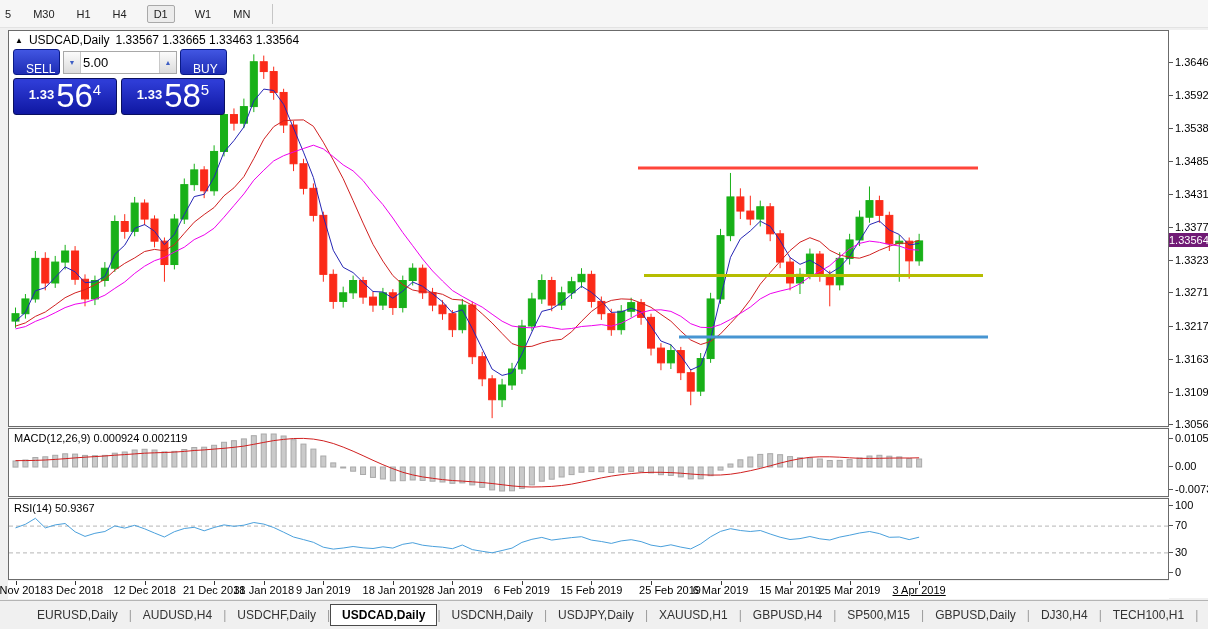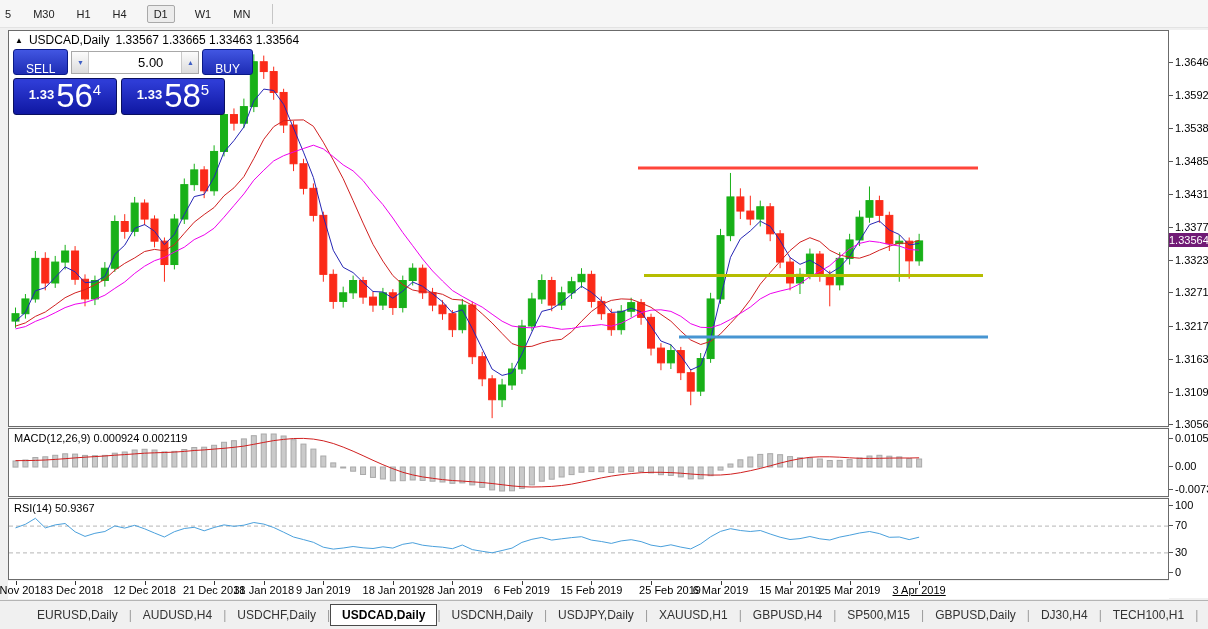--- a/index.html
+++ b/index.html
@@ -27,29 +27,29 @@
   .axis-tick{position:absolute;left:0;width:4px;height:1px;background:#555}
   .price-tag{position:absolute;left:0;width:39px;height:14px;background:#701a75;color:#fff;
              font-size:11px;line-height:14px;text-align:center;z-index:4}
   
   #date-axis{position:absolute;left:8px;top:581px;width:1161px;height:18px;background:#fff}
   .date-label{position:absolute;top:3px;transform:translateX(-50%);font-size:11px;color:#000;white-space:nowrap}
   .date-tick{position:absolute;top:0;width:1px;height:4px;background:#333}
   
   #trade-widget{position:absolute;left:4px;top:18px;z-index:10;width:216px}
   .tw-row{display:flex;align-items:center;margin-bottom:3px}
-  .tw-btn{width:56px;height:23px;border:1px solid #0a1a86;border-radius:3px;color:#fff;font-size:12px;
+  .tw-btn{width:47px;height:23px;border:1px solid #0a1a86;border-radius:3px;color:#fff;font-size:12px;
           background:linear-gradient(#4156e2,#1d2cb4);cursor:pointer;font-family:inherit;padding:12px}
   .vol-wrap{display:flex;align-items:center;margin:0 3px;border:1px solid #a8a8a8;background:#fff;height:21px}
   .spin{width:17px;height:21px;border:none;background:linear-gradient(#fbfbfb,#dcdcdc);
         font-size:7px;color:#3f5fc4;cursor:pointer;padding:0}
   .spin.left{border-right:1px solid #c9c9c9}
   .spin.right{border-left:1px solid #c9c9c9}
-  #volume-input{width:72px;height:19px;border:none;outline:none;font-size:13px;text-align:right;
-                padding-right:18px;font-family:inherit;color:#000}
+  #volume-input{width:72px;height:19px;border:none;outline:none;font-size:13px;text-align:left;
+                padding-right:4px;font-family:inherit;color:#000}
   .price-box{width:104px;height:37px;border:1px solid #0a1060;border-radius:3px;color:#fff;
              background:linear-gradient(#2e3cd6 8%,#0f17a2);display:flex;align-items:center;
              justify-content:center;padding-bottom:2px;box-sizing:border-box;cursor:pointer}
   .price-box + .price-box{margin-left:4px}
   .pb-small{font-size:13px;font-weight:bold;margin-bottom:3px}
   .pb-big{font-size:33px;line-height:30px;margin-left:2px}
   .pb-sup{font-size:15px;margin-bottom:12px}
   
   #tabbar{position:absolute;left:0;top:600px;width:1208px;height:29px;background:#f0f0f0;
           border-top:1px solid #b4b4b4;display:flex;align-items:center;padding-left:26px;box-sizing:border-box}

